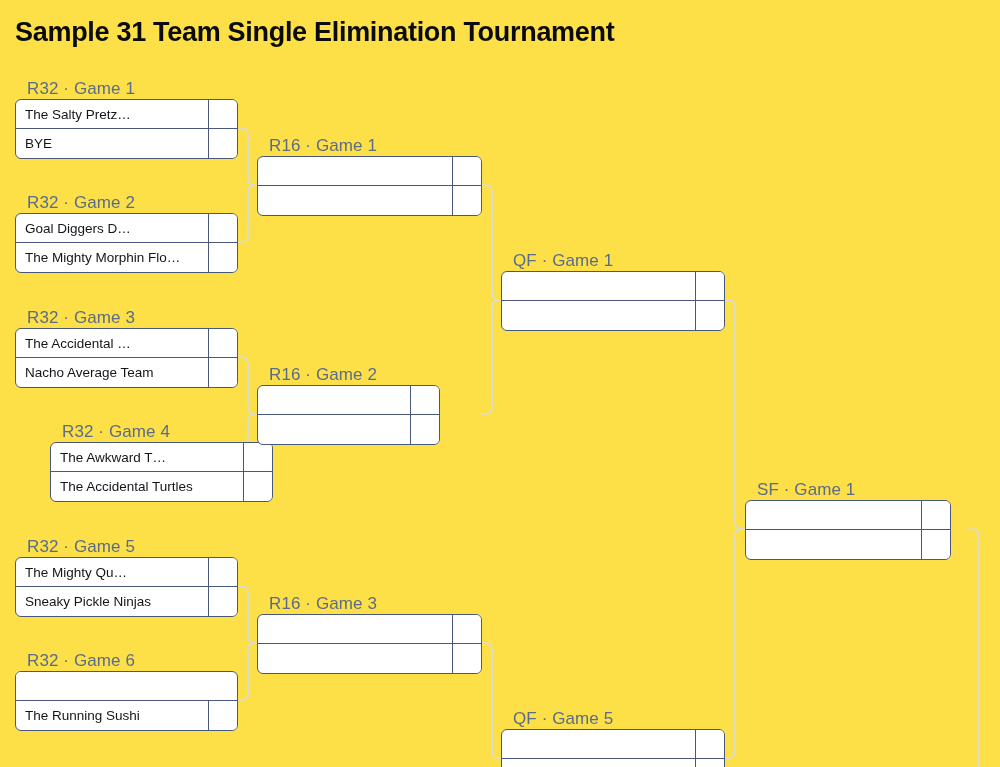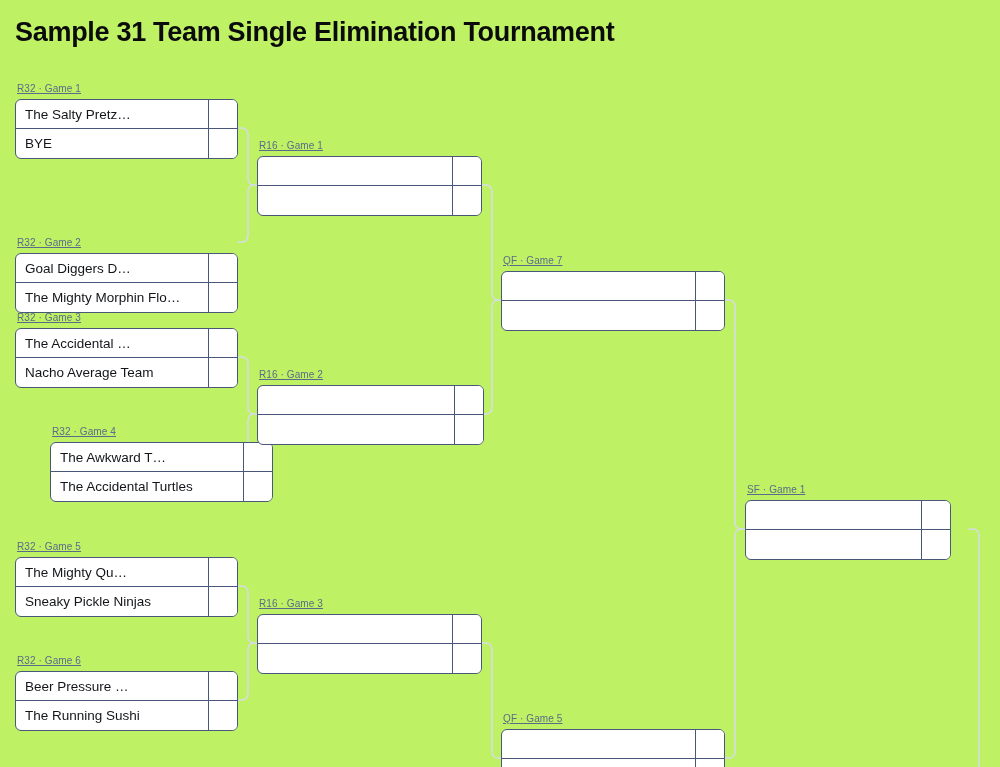--- a/index.html
+++ b/index.html
@@ -9,21 +9,21 @@
     width: 1000px; height: 767px;
     background: #ffffff;
     font-family: "Liberation Sans", "DejaVu Sans", sans-serif;
     overflow: hidden;
   }
 
   #page-root {
     position: relative;
     width: 1000px;
     height: 767px;
-    background: #bef264;
+    background: #fde047;
   }
 
   .page-title {
     position: absolute;
     left: 15px;
     top: 14px;
     margin: 0;
     font-size: 27px;
     line-height: 36px;
     font-weight: bold;
@@ -49,28 +49,27 @@
   }
   .connector-layer svg { display: block; }
 
   
   .match {
     position: absolute;
   }
 
   .match-label {
     position: absolute;
-    left: 2px;
+    left: 12px;
     top: -17px;
-    font-size: 10px;
+    font-size: 17px;
     line-height: 14px;
     color: #5b6b8a;
     white-space: nowrap;
     letter-spacing: 0.1px;
-    text-decoration: underline;
   }
 
   .match-box {
     position: relative;
     width: 100%;
     border: 1.4px solid #49587a;
     border-radius: 6px;
     background: #ffffff;
     overflow: hidden;
   }
@@ -163,21 +162,21 @@
         </div>
         <div class="match-row">
           <div class="team-cell">
             <span class="team-name">BYE</span>
           </div>
           <div class="score-cell"></div>
         </div>
       </div>
     </div>
 
-    <div class="match" style="left:15px; top:213px; width:223px;margin-top:40px;">
+    <div class="match" style="left:15px; top:213px; width:223px;">
       <div class="match-label">R32 · Game 2</div>
       <div class="match-box">
         <div class="match-row top">
           <div class="team-cell">
             <span class="team-name">Goal Diggers D…</span>
           </div>
           <div class="score-cell"></div>
         </div>
         <div class="match-row">
           <div class="team-cell">
@@ -239,23 +238,20 @@
           </div>
           <div class="score-cell"></div>
         </div>
       </div>
     </div>
 
     <div class="match" style="left:15px; top:671px; width:223px;border-radius:9px;">
       <div class="match-label">R32 · Game 6</div>
       <div class="match-box">
         <div class="match-row top">
-          <div class="team-cell">
-            <span class="team-name">Beer Pressure …</span>
-          </div>
           <div class="score-cell"></div>
         </div>
         <div class="match-row">
           <div class="team-cell">
             <span class="team-name">The Running Sushi</span>
           </div>
           <div class="score-cell"></div>
         </div>
       </div>
     </div>
@@ -271,21 +267,21 @@
         </div>
         <div class="match-row">
           <div class="team-cell">
             <span class="team-name"></span>
           </div>
           <div class="score-cell"></div>
         </div>
       </div>
     </div>
 
-    <div class="match" style="left:257px; top:385px; width:227px;">
+    <div class="match" style="left:257px; top:385px; width:183px;">
       <div class="match-label">R16 · Game 2</div>
       <div class="match-box">
         <div class="match-row top">
           <div class="team-cell">
             <span class="team-name"></span>
           </div>
           <div class="score-cell"></div>
         </div>
         <div class="match-row">
           <div class="team-cell">
@@ -308,21 +304,21 @@
         <div class="match-row">
           <div class="team-cell">
             <span class="team-name"></span>
           </div>
           <div class="score-cell"></div>
         </div>
       </div>
     </div>
 
     <div class="match" style="left:501px; top:271px; width:224px;">
-      <div class="match-label">QF · Game 7</div>
+      <div class="match-label">QF · Game 1</div>
       <div class="match-box">
         <div class="match-row top">
           <div class="team-cell">
             <span class="team-name"></span>
           </div>
           <div class="score-cell"></div>
         </div>
         <div class="match-row">
           <div class="team-cell">
             <span class="team-name"></span>

